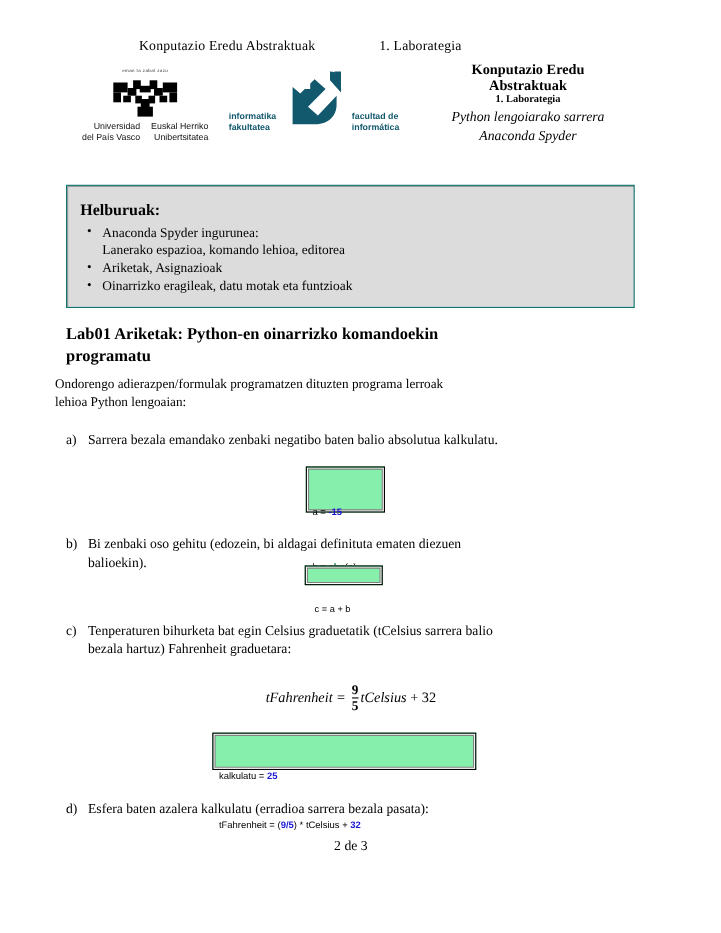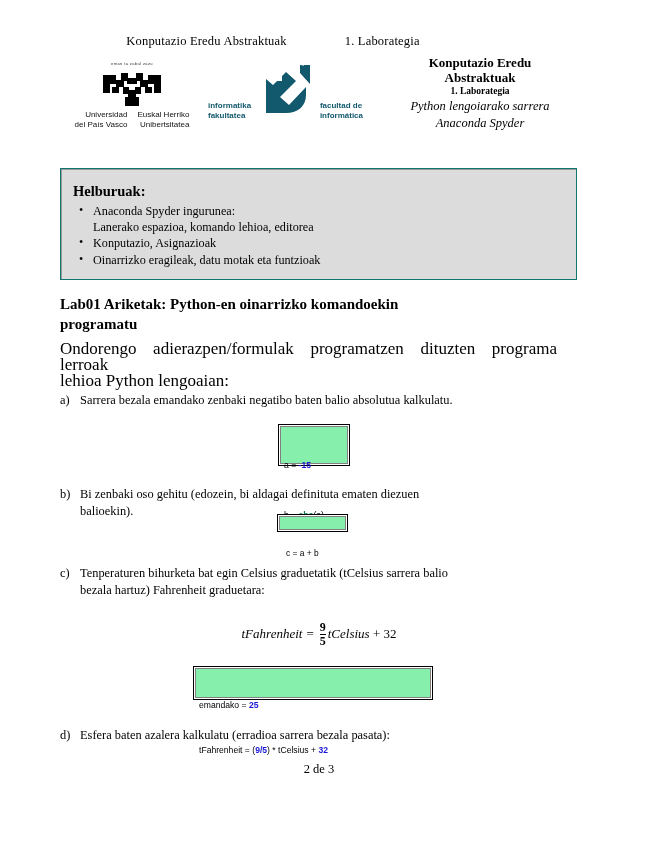--- a/index.html
+++ b/index.html
@@ -164,24 +164,24 @@
     width: 518px;
     font-size: 15px;
     font-weight: bold;
     line-height: 20px;
     text-align: justify;
   }
   .lab-heading .h-l2 { display: block; }
 
   .intro {
     position: absolute;
-    left: 60px;
+    left: 50px;
     top: 341px;
     width: 497px;
-    font-size: 17px;
+    font-size: 12px;
     line-height: 16px;
     text-align: justify;
   }
   .intro .i-l2 { display: block; }
 
   
   .item {
     position: absolute;
     display: flex;
     font-size: 12.4px;
@@ -356,21 +356,21 @@
 </div>
 
 <div class="goals-box">
   <div class="goals-title">Helburuak:</div>
   <ul class="goals-list">
     <li>
       <span>Anaconda Spyder ingurunea:</span>
       <span class="goal-sub">Lanerako espazioa, komando lehioa, editorea</span>
     </li>
     <li>
-      <span>Konputazio, Asignazioak</span>
+      <span>Ariketak, Asignazioak</span>
     </li>
     <li>
       <span>Oinarrizko eragileak, datu motak eta funtzioak</span>
     </li>
   </ul>
 </div>
 
 <div class="lab-heading">
   <span>Lab01 Ariketak: Python-en oinarrizko komandoekin</span>
   <span class="h-l2">programatu</span>
@@ -411,21 +411,21 @@
   </span>
 </div>
 
 <div class="formula">
   <span class="eq-var">tFahrenheit</span><span class="eq-op">=</span><span class="frac"><span class="num">9</span><span class="den">5</span></span><span class="eq-var">tCelsius</span>
   <span class="plus">+</span>
   <span class="const">32</span>
 </div>
 
 <div class="code-block" id="code-c">
-  <span class="cl"><span>emandako = </span><span class="tok-num">25</span></span>
+  <span class="cl"><span>kalkulatu = </span><span class="tok-num">25</span></span>
   <span class="cl"><span>tFahrenheit = (</span><span class="tok-num">9</span><span class="tok-num">/</span><span class="tok-num">5</span><span>) * tCelsius + </span><span class="tok-num">32</span></span>
 </div>
 
 <div class="item" id="item-d">
   <span class="item-marker">d)</span>
   <span class="item-text">Esfera baten azalera kalkulatu (erradioa sarrera bezala pasata):</span>
 </div>
 
 <div class="footer">2 de 3</div>
 

